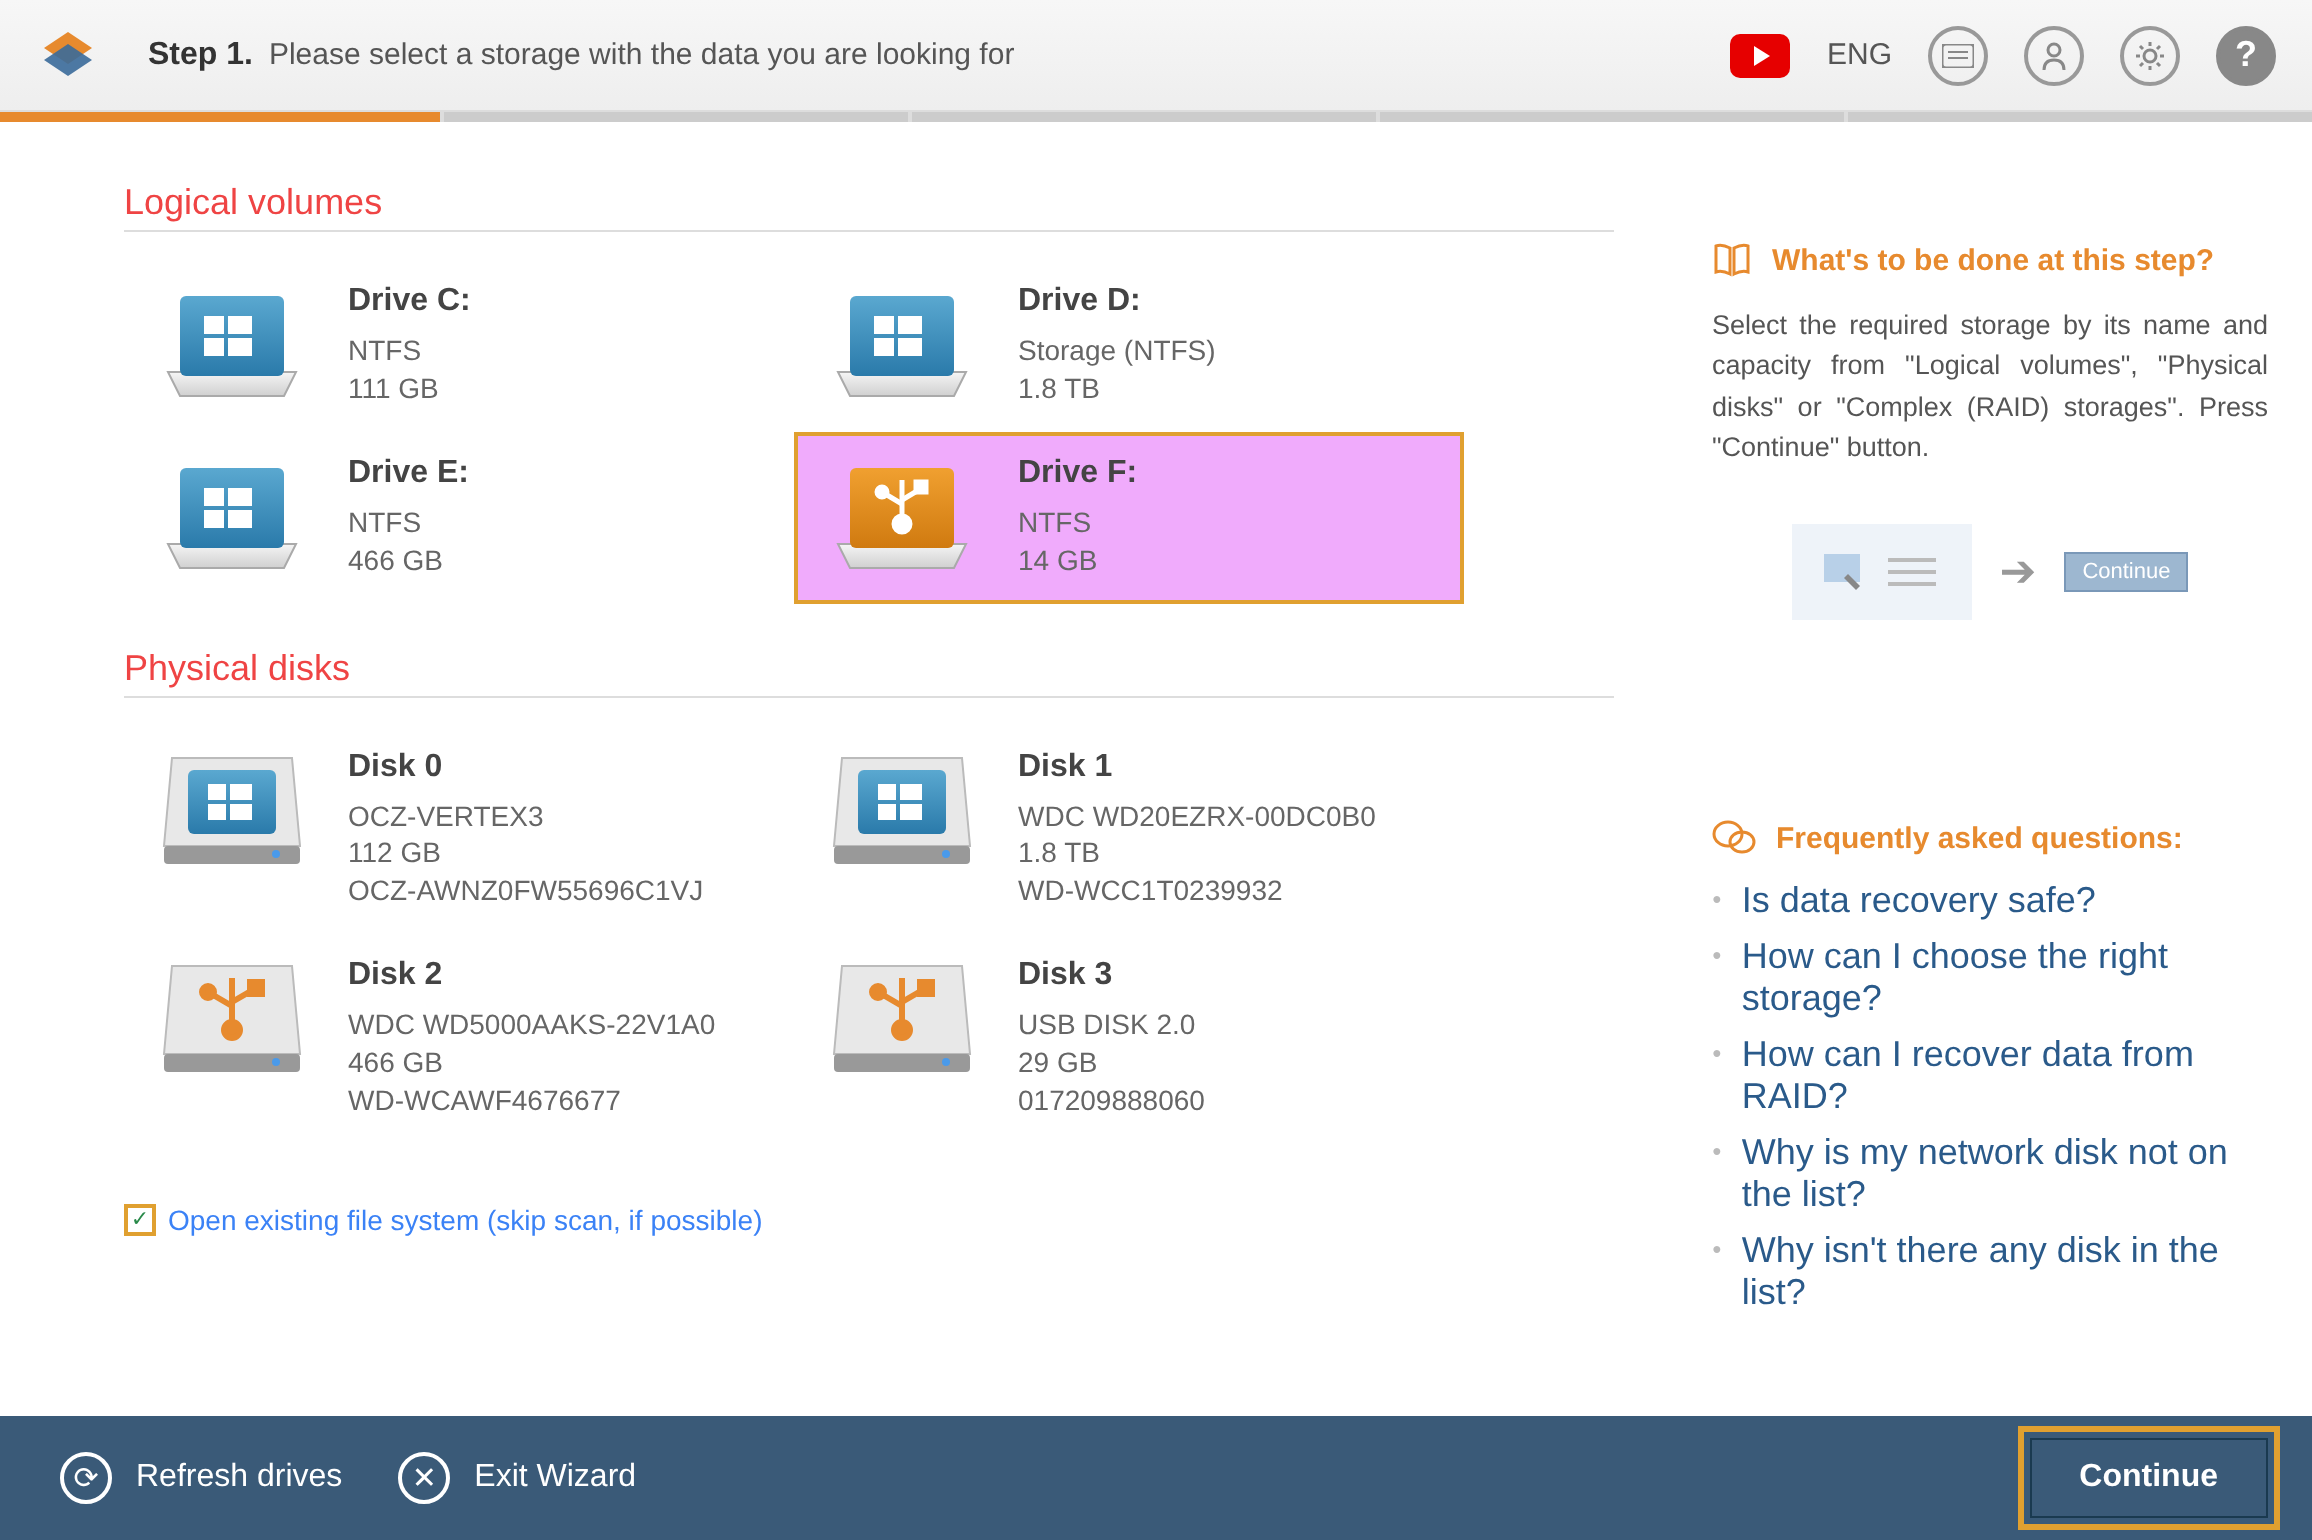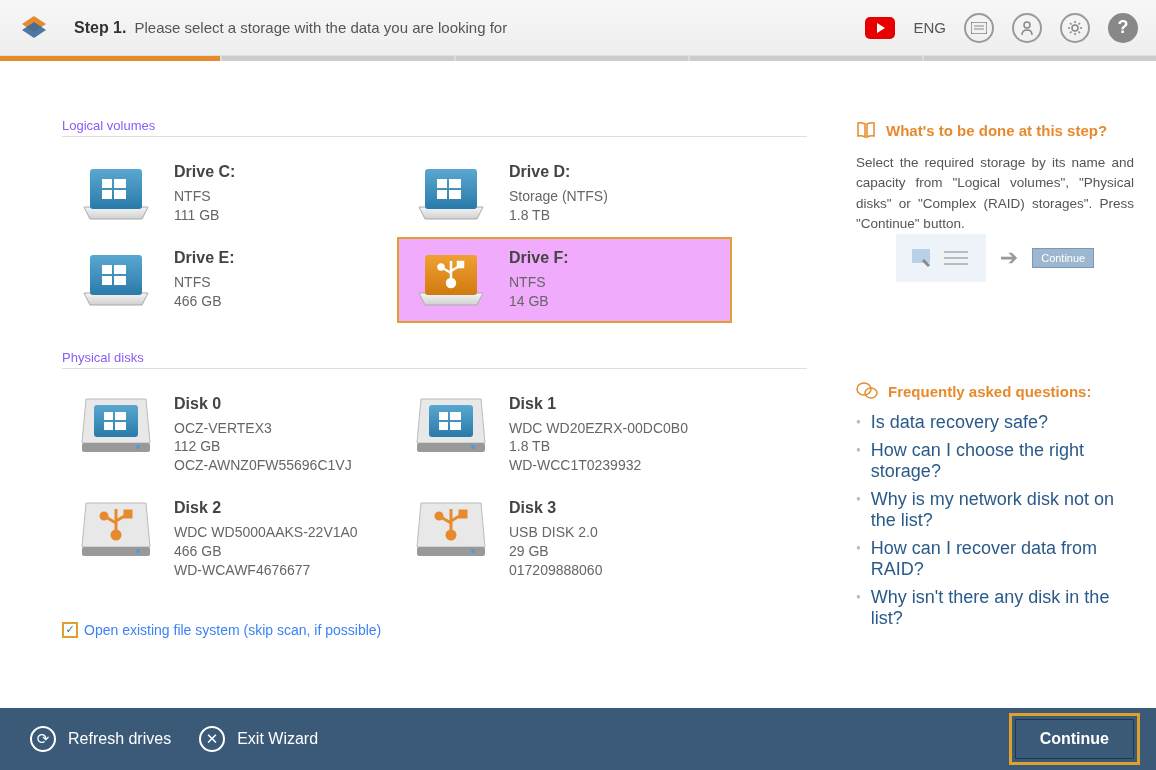--- a/index.html
+++ b/index.html
@@ -22,38 +22,38 @@
 .progress { height: 5px; background: #ddd; display: flex; }
 .progress-seg { height: 100%; }
 .progress-seg.active { background: #e78a2e; width: 19%; }
 .progress-seg.inactive { background: #ccc; flex: 1; margin-left: 2px; }
 
 
 .main { flex: 1; display: flex; padding: 30px 22px 10px 62px; overflow: hidden; }
 .content { flex: 1; padding-right: 30px; }
 .sidebar { width: 290px; padding-left: 12px; }
 
-.section-title { color: #8b5cf6; font-size: 13px; margin-bottom: 3px; margin-top: 27px; }
+.section-title { color: #ef4444; font-size: 18px; margin-bottom: 3px; }
 .section-divider { height: 1px; background: #ddd; margin-bottom: 14px; width: 745px; }
 
 .drive-grid { display: flex; flex-wrap: wrap; gap: 0; margin-bottom: 22px; }
 .drive-card { width: 335px; display: flex; align-items: flex-start; padding: 10px 12px; cursor: pointer; border: 2px solid transparent; }
 .drive-card.selected { border: 2px solid #e0a030; background: #f0abfc; }
 .drive-icon { width: 80px; height: 60px; margin-right: 18px; flex-shrink: 0; }
 .drive-info { padding-top: 0; }
 .drive-name { font-weight: bold; font-size: 16px; color: #444; margin-bottom: 6px; }
 .drive-line { font-size: 14px; color: #666; line-height: 1.35; }
 
 .checkbox-row { display: flex; align-items: center; margin-top: 30px; gap: 6px; }
 .chk { width: 16px; height: 16px; border: 2px solid #e0a030; display: flex; align-items: center; justify-content: center; font-size: 11px; color: #2a8a4a; cursor: pointer; }
 .chk-label { font-size: 14px; color: #3b82f6; }
 
 
 .side-title { display: flex; align-items: center; gap: 10px; color: #e78a2e; font-weight: bold; font-size: 15px; margin-bottom: 14px; margin-top: 30px; }
-.side-text { font-size: 13.5px; color: #555; line-height: 1.5; text-align: justify; }
+.side-text { font-size: 13.5px; color: #555; line-height: 1.5; text-align: justify; margin-bottom: 28px; }
 .side-illus { display: flex; align-items: center; justify-content: center; gap: 14px; margin-bottom: 100px; }
 .illus-box { width: 90px; height: 48px; background: #eef3f9; display:flex; align-items:center; justify-content:center; gap:6px;}
 .illus-arrow { font-size: 22px; color: #999; }
 .illus-btn { border: 1px solid #7a98b8; background: #9db7d0; color: #fff; padding: 3px 8px; font-size: 11px; }
 
 .faq-title { display: flex; align-items: center; gap: 10px; color: #e78a2e; font-weight: bold; font-size: 15px; margin-bottom: 12px; }
 .faq-list { list-style: none; }
 .faq-list li { display: flex; align-items: flex-start; gap: 10px; margin-bottom: 7px; }
 .faq-list li::before { content: '●'; color: #bbb; font-size: 8px; margin-top: 5px; }
 .faq-list a { color: #2a5a8a; text-decoration: none; font-size: 18px; cursor: pointer; }
@@ -328,24 +328,24 @@
       <span>Frequently asked questions:</span>
     </div>
     <ul class="faq-list" id="faq-list">
         <li>
           <a>Is data recovery safe?</a>
         </li>
         <li>
           <a>How can I choose the right storage?</a>
         </li>
         <li>
+          <a>How can I recover data from RAID?</a>
+        </li>
+        <li>
           <a>Why is my network disk not on the list?</a>
-        </li>
-        <li>
-          <a>How can I recover data from RAID?</a>
         </li>
         <li>
           <a>Why isn't there any disk in the list?</a>
         </li>
       </ul>
   </div>
 </div>
 
 <div class="footer">
   <div class="footer-btn">

